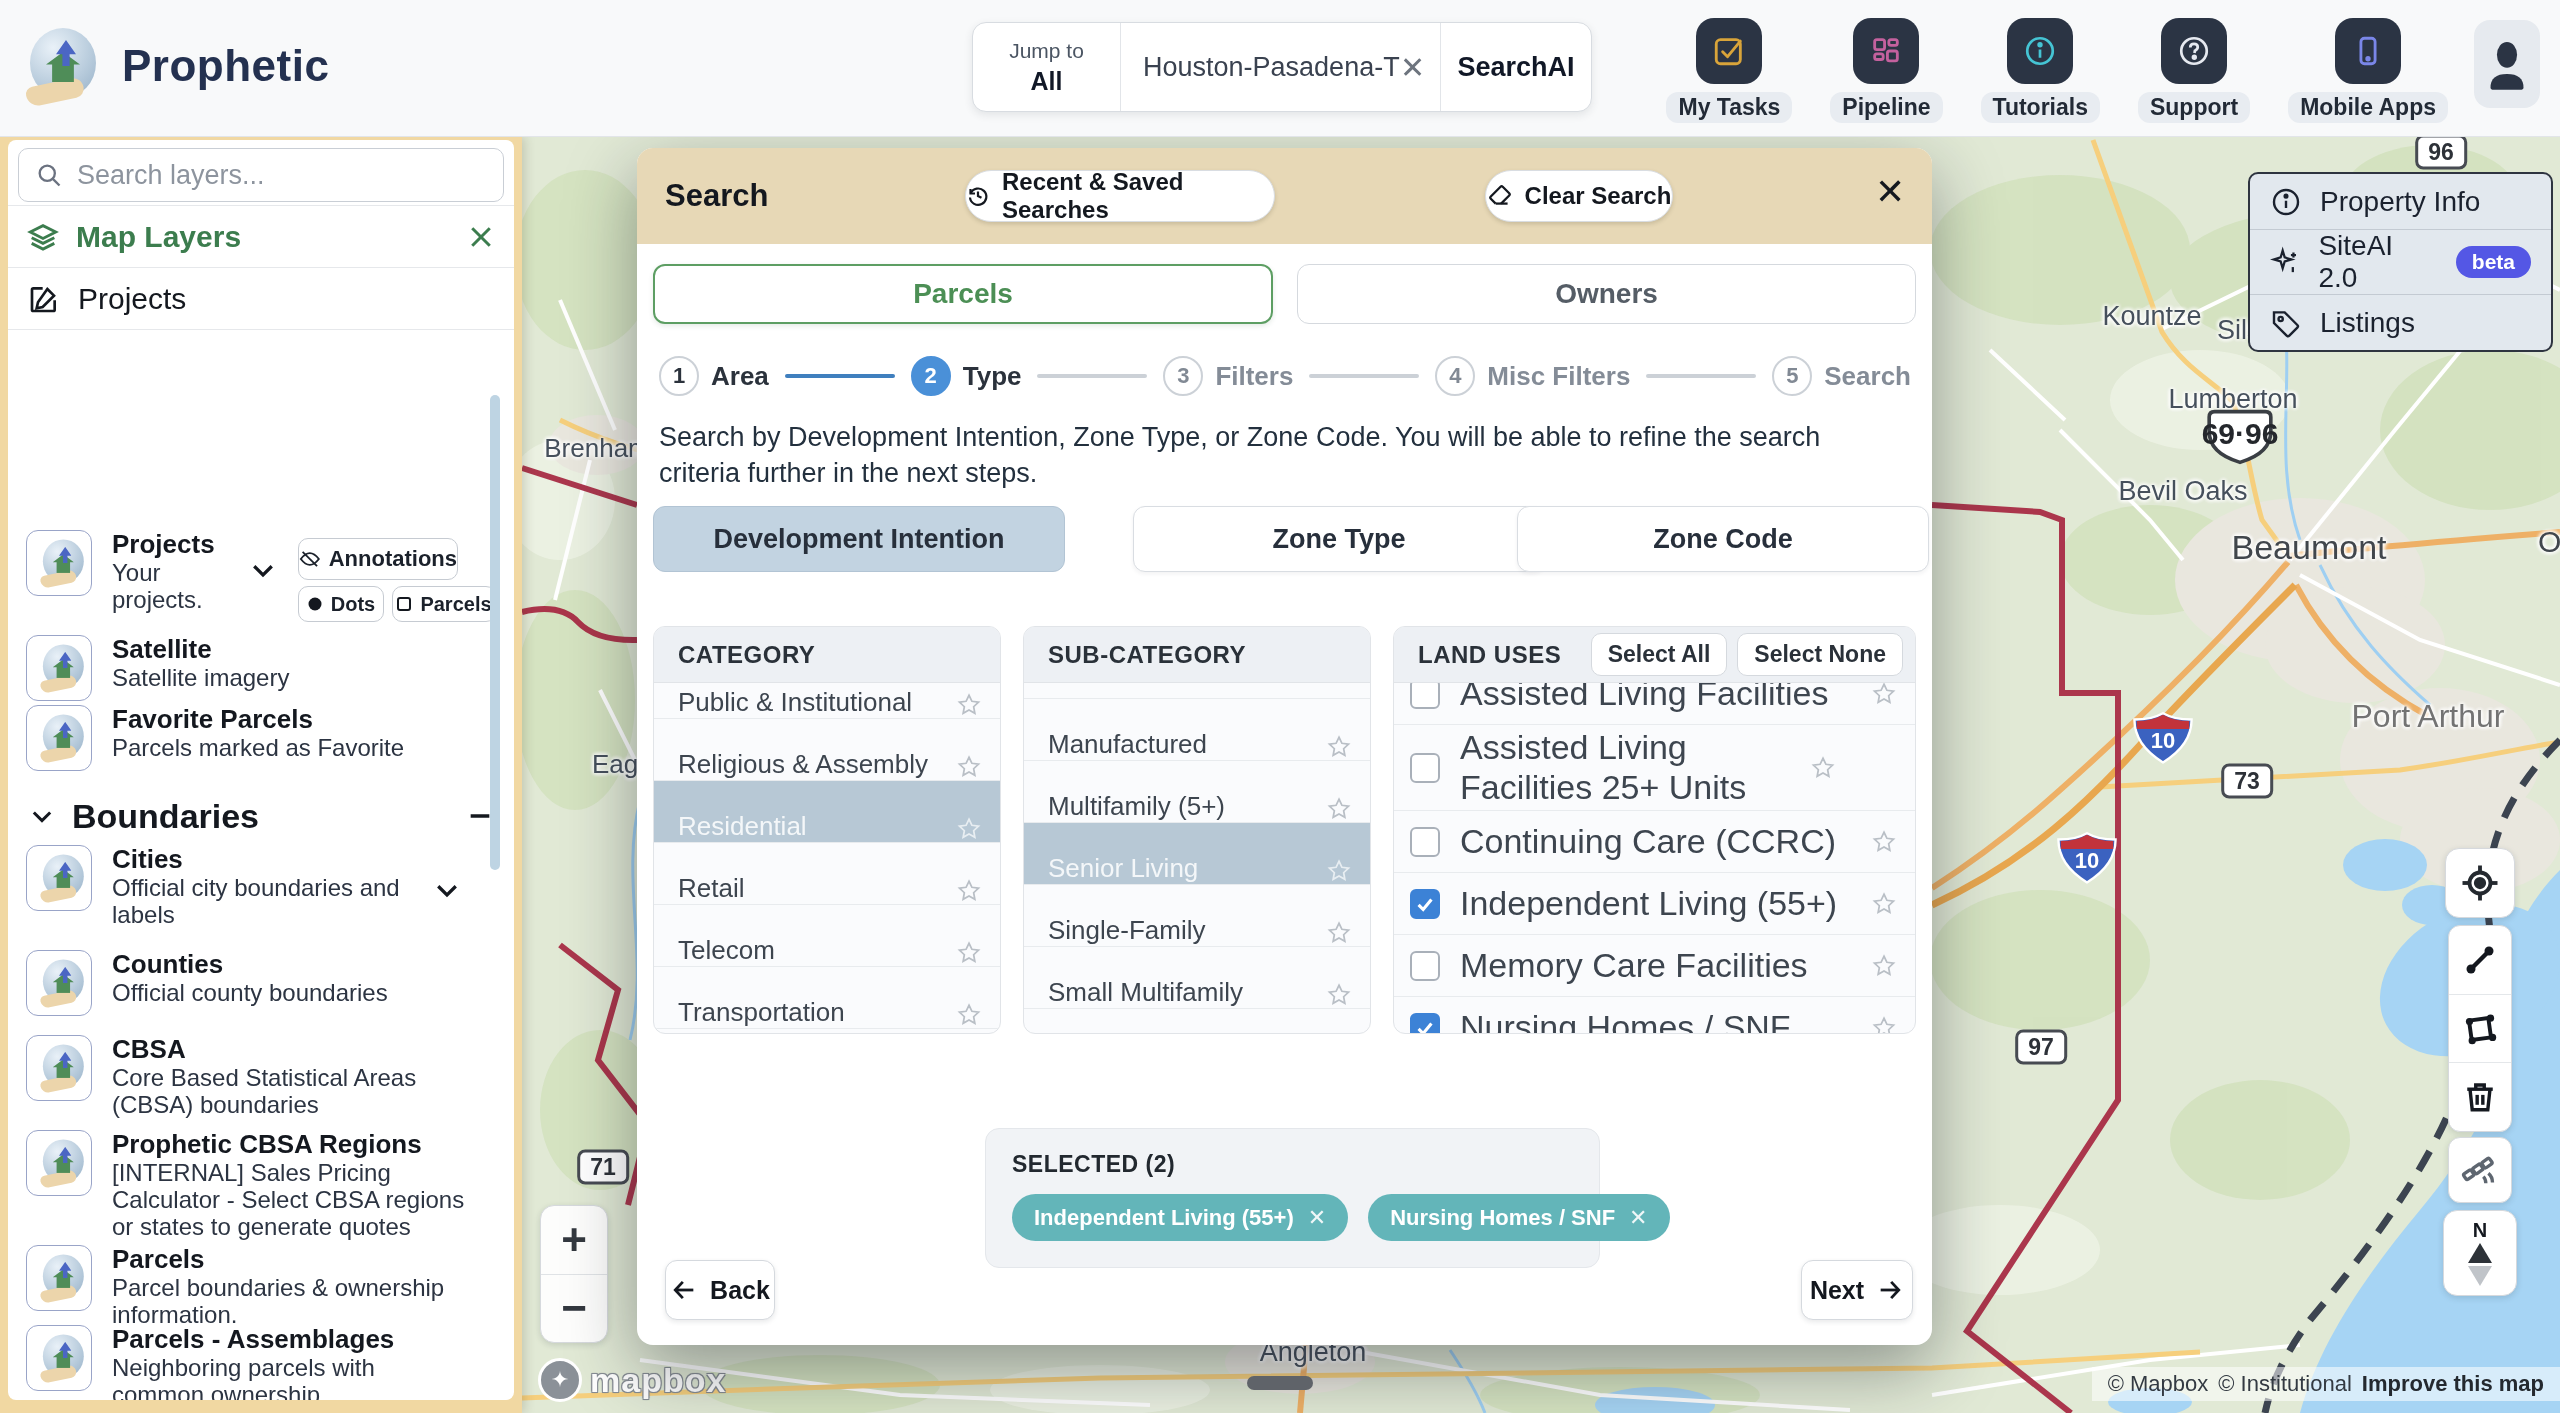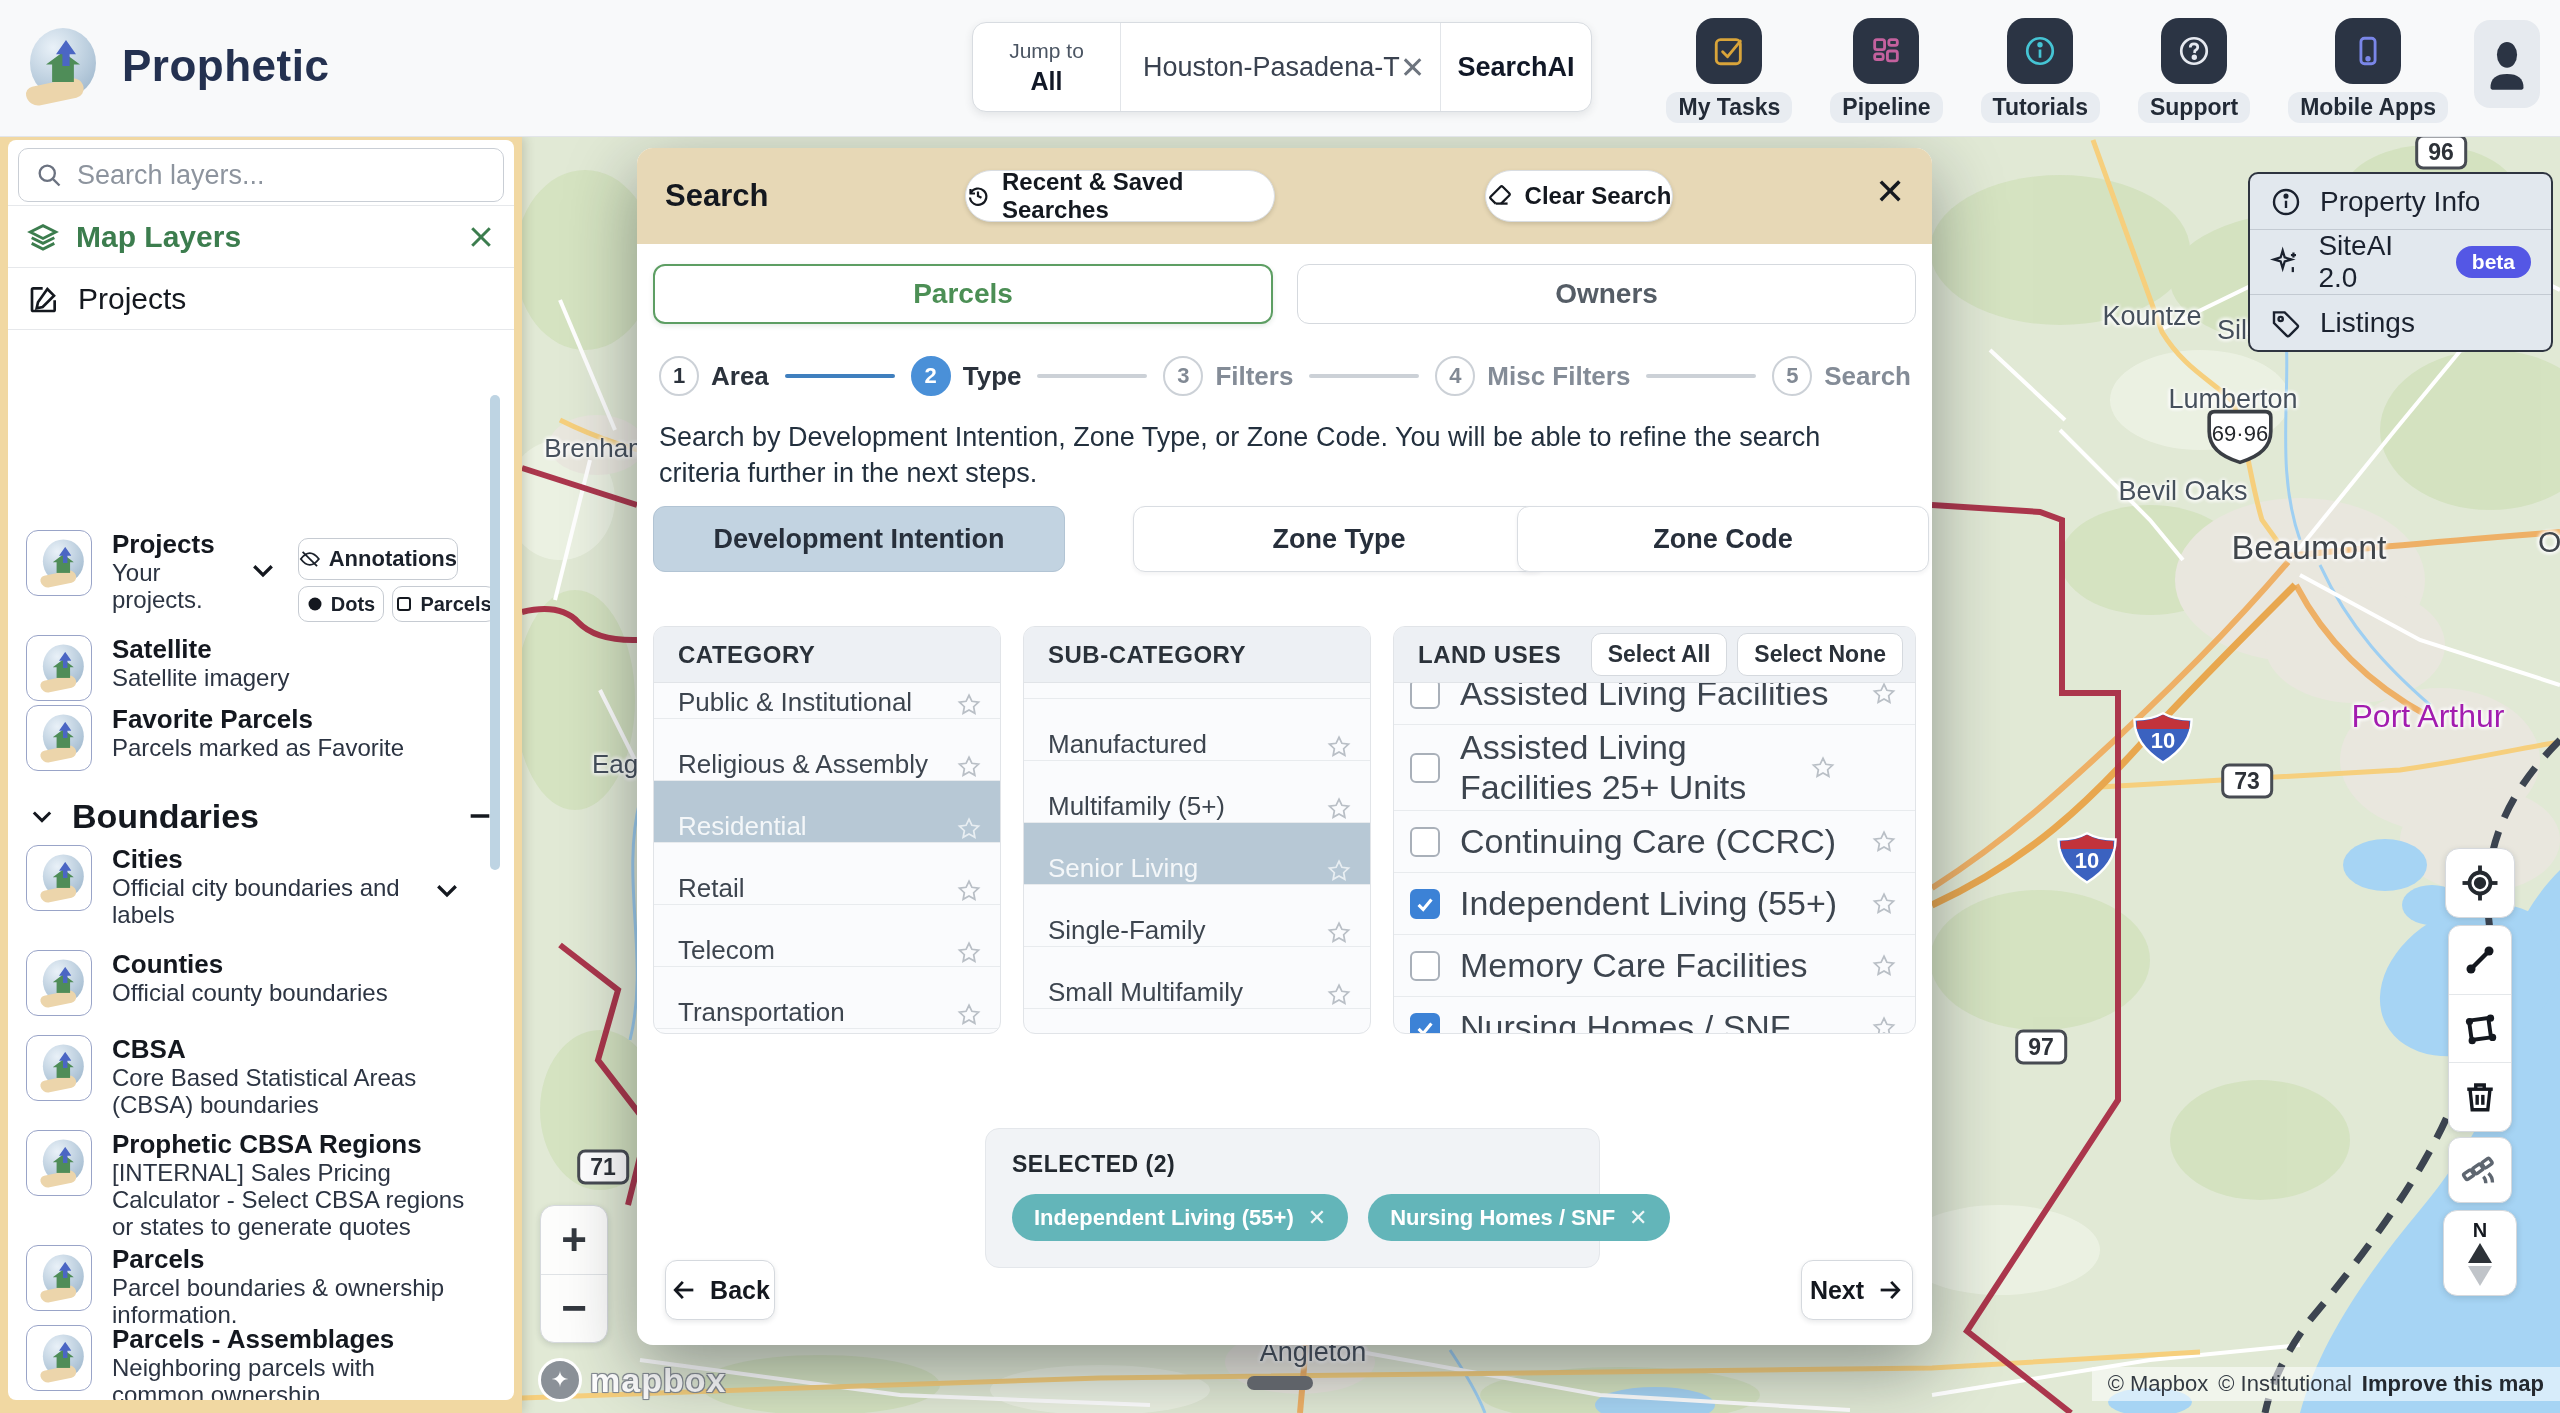--- a/index.html
+++ b/index.html
@@ -52,21 +52,21 @@
   .mini-btn { position:absolute; background:#fff; border:1.5px solid #c6cbd2; border-radius:10px; display:flex; align-items:center; justify-content:center; gap:8px; font-size:22px; font-weight:600; color:#1b212b; }
   .scroll-thumb { position:absolute; left:482px; top:255px; width:10px; height:475px; border-radius:6px; background:#bed4e3; }
 
   
   .map-label { position:absolute; z-index:5; color:#46505c; font-weight:500; white-space:nowrap; transform:translate(-50%,-50%); text-shadow:0 0 4px #fff,0 0 4px #fff,0 0 5px #fff,0 0 5px #fff; }
   .map-label.la { transform:translate(0,-50%); }
   .shield { position:absolute; z-index:5; transform:translate(-50%,-50%); display:flex; align-items:center; justify-content:center; }
   .sq-shield { background:#fff; border:3px solid #474b52; border-radius:8px; font-weight:700; color:#2d3138; font-size:23px; padding:1px 10px; }
   .us-shield { position:relative; width:80px; height:58px; }
   .us-shield svg { position:absolute; inset:0; }
-  .us-shield .txt { position:absolute; inset:0; display:flex; align-items:center; justify-content:center; font-size:22px; font-weight:400; color:#24272c; padding-bottom:6px; }
+  .us-shield .txt { position:absolute; inset:0; display:flex; align-items:center; justify-content:center; font-size:30px; font-weight:700; color:#24272c; padding-bottom:6px; }
   .i-shield { position:relative; width:64px; height:54px; }
   .i-shield .txt { position:absolute; inset:0; display:flex; align-items:center; justify-content:center; font-size:22px; font-weight:700; color:#fff; padding-top:8px; }
 
   
   .map-btn { position:absolute; background:#fff; border:1px solid #d6d9dd; border-radius:14px; display:flex; align-items:center; justify-content:center; box-shadow:0 2px 6px rgba(30,40,50,.15); z-index:8; }
   .tool-group { position:absolute; left:2448px; top:925px; width:64px; height:207px; background:#fff; border:1px solid #d6d9dd; border-radius:12px; z-index:8; display:flex; flex-direction:column; box-shadow:0 2px 6px rgba(30,40,50,.15); }
   .tool-cell { flex:1; display:flex; align-items:center; justify-content:center; border-bottom:1px solid #e4e7ea; }
   .tool-cell:last-child { border-bottom:0; }
   .zoom-ctl { position:absolute; left:540px; top:1205px; width:68px; height:138px; background:#fdfdfc; border:1px solid #d6d9dd; border-radius:14px; z-index:8; display:flex; flex-direction:column; box-shadow:0 2px 6px rgba(30,40,50,.15); }
   .zoom-ctl div { flex:1; display:flex; align-items:center; justify-content:center; font-size:44px; font-weight:700; color:#33383f; }
@@ -223,21 +223,21 @@
 
     <path d="M2560 740 C2500 800 2480 860 2490 930 C2500 1000 2470 1060 2450 1110 C2420 1180 2360 1260 2310 1320 C2280 1360 2270 1390 2265 1413" fill="none" stroke="#3c4450" stroke-width="7" stroke-dasharray="22 15"></path>
   </svg>
 
   <span class="map-label" style="left:597px;top:448px;font-size:26px;">Brenham</span>
   <span class="map-label" style="left:2152px;top:316px;font-size:27px;">Kountze</span>
   <span class="map-label la" style="left:2217px;top:330px;font-size:27px;">Silsbee</span>
   <span class="map-label" style="left:2233px;top:399px;font-size:27px;">Lumberton</span>
   <span class="map-label" style="left:2183px;top:491px;font-size:27px;">Bevil Oaks</span>
   <span class="map-label" style="left:2309px;top:547px;font-size:34px;color:#41464c;">Beaumont</span>
-  <span class="map-label" style="left:2428px;top:716px;font-size:32px;color:#a21caf;">Port Arthur</span>
+  <span class="map-label" style="left:2428px;top:716px;font-size:32px;color:#737373;">Port Arthur</span>
   <span class="map-label la" style="left:2538px;top:542px;font-size:30px;color:#41464c;">Orange</span>
   <span class="map-label" style="left:1313px;top:1352px;font-size:27px;">Angleton</span>
   <span class="map-label la" style="left:592px;top:764px;font-size:26px;">Eagle Lake</span>
 
   <div class="shield us-shield" style="left:2240px;top:437px;">
     <svg viewBox="0 0 40 32" width="80" height="58">
         <path d="M3 5 Q3 2 6 2 L34 2 Q37 2 37 5 L37 13 Q37 25 20 30 Q3 25 3 13 Z" fill="#fff" stroke="#3a3e44" stroke-width="2"></path>
       </svg>
     <span class="txt">69·96</span>
   </div>

